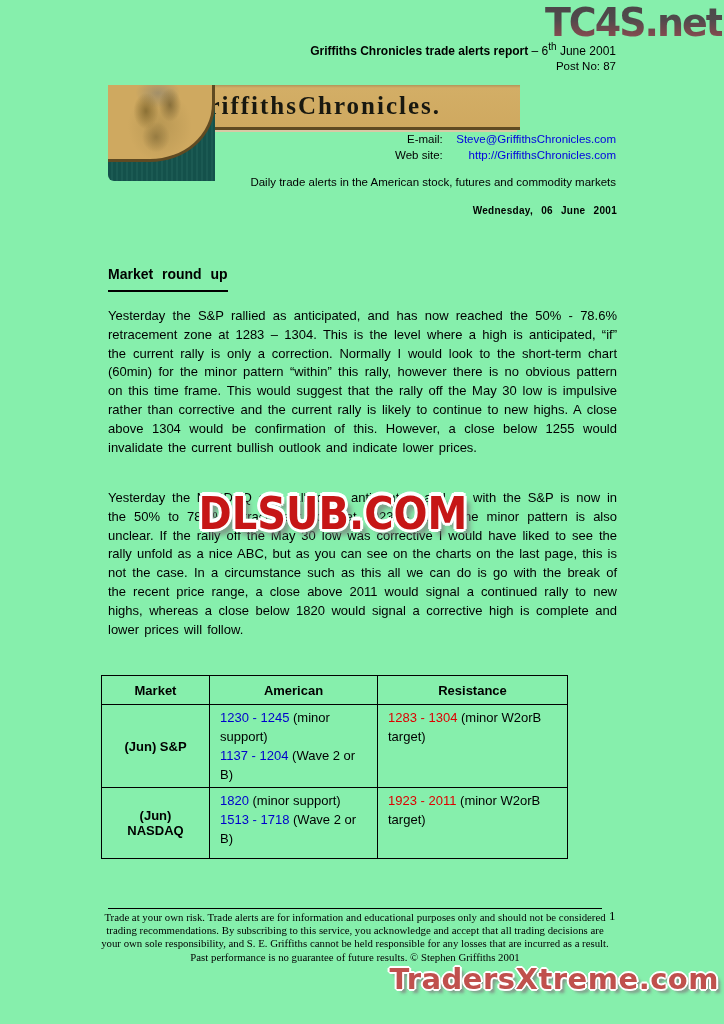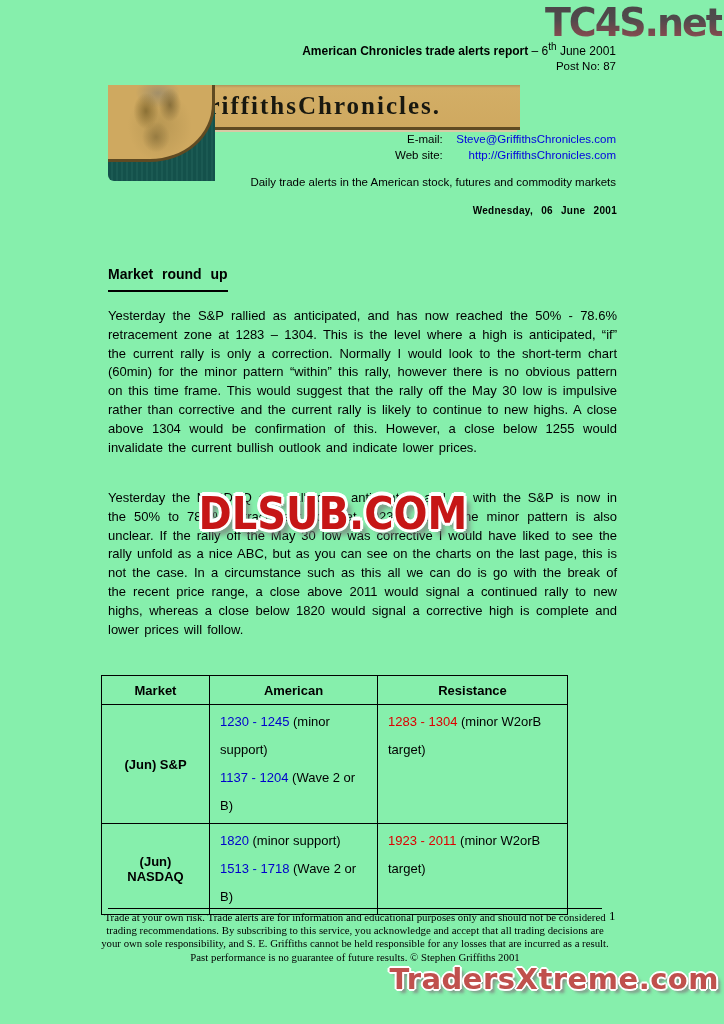--- a/index.html
+++ b/index.html
@@ -82,21 +82,21 @@
       -2px -2px 0 #fff, 2px -2px 0 #fff, -2px 2px 0 #fff, 2px 2px 0 #fff,
       6px 6px 5px rgba(120,120,120,.75);
   }
 
   
   .alerts-table{position:absolute; left:101px; top:675px; border-collapse:collapse; table-layout:fixed;}
   .alerts-table th,.alerts-table td{border:1.5px solid #000; font-size:13px; padding:3px 10px;}
   .alerts-table th{font-weight:bold; text-align:center; height:22px;}
   .col-market{width:108px;} .col-support{width:168px;} .col-resistance{width:190px;}
   .cell-market{text-align:center; font-weight:bold; vertical-align:middle;}
-  .cell-vals{vertical-align:top; line-height:28px;}
+  .cell-vals{vertical-align:top; line-height:19px;}
   .row-sp td{height:68px;} .row-nq td{height:64px;}
   .sup-val{color:var(--support-blue,#0000cc);}
   .res-val{color:var(--resistance-red,#dd0000);}
 
   
   .footer-rule{position:absolute; left:108px; top:908px; width:494px; border-top:1.5px solid #000;}
   .footer-text{
     position:absolute; left:100px; top:911px; width:510px; text-align:center;
     font-family:"Liberation Serif", serif; font-size:10.8px; line-height:13.2px;
   }
@@ -114,21 +114,21 @@
   }
 </style>
 </head>
 <body>
 
 <div class="page">
 
   <div class="tc4s">TC4S.net</div>
 
   <div class="report-header">
-    <div><span class="b">American Chronicles trade alerts report</span><span> – 6</span><sup>th</sup><span> June 2001</span></div>
+    <div><span class="b">Griffiths Chronicles trade alerts report</span><span> – 6</span><sup>th</sup><span> June 2001</span></div>
     <div class="post-no">Post No: 87</div>
   </div>
 
   <div class="banner-strip">
     <div class="banner-title">GriffithsChronicles.</div>
   </div>
   <div class="left-art">
     <div class="photo-blob"></div>
   </div>
 

